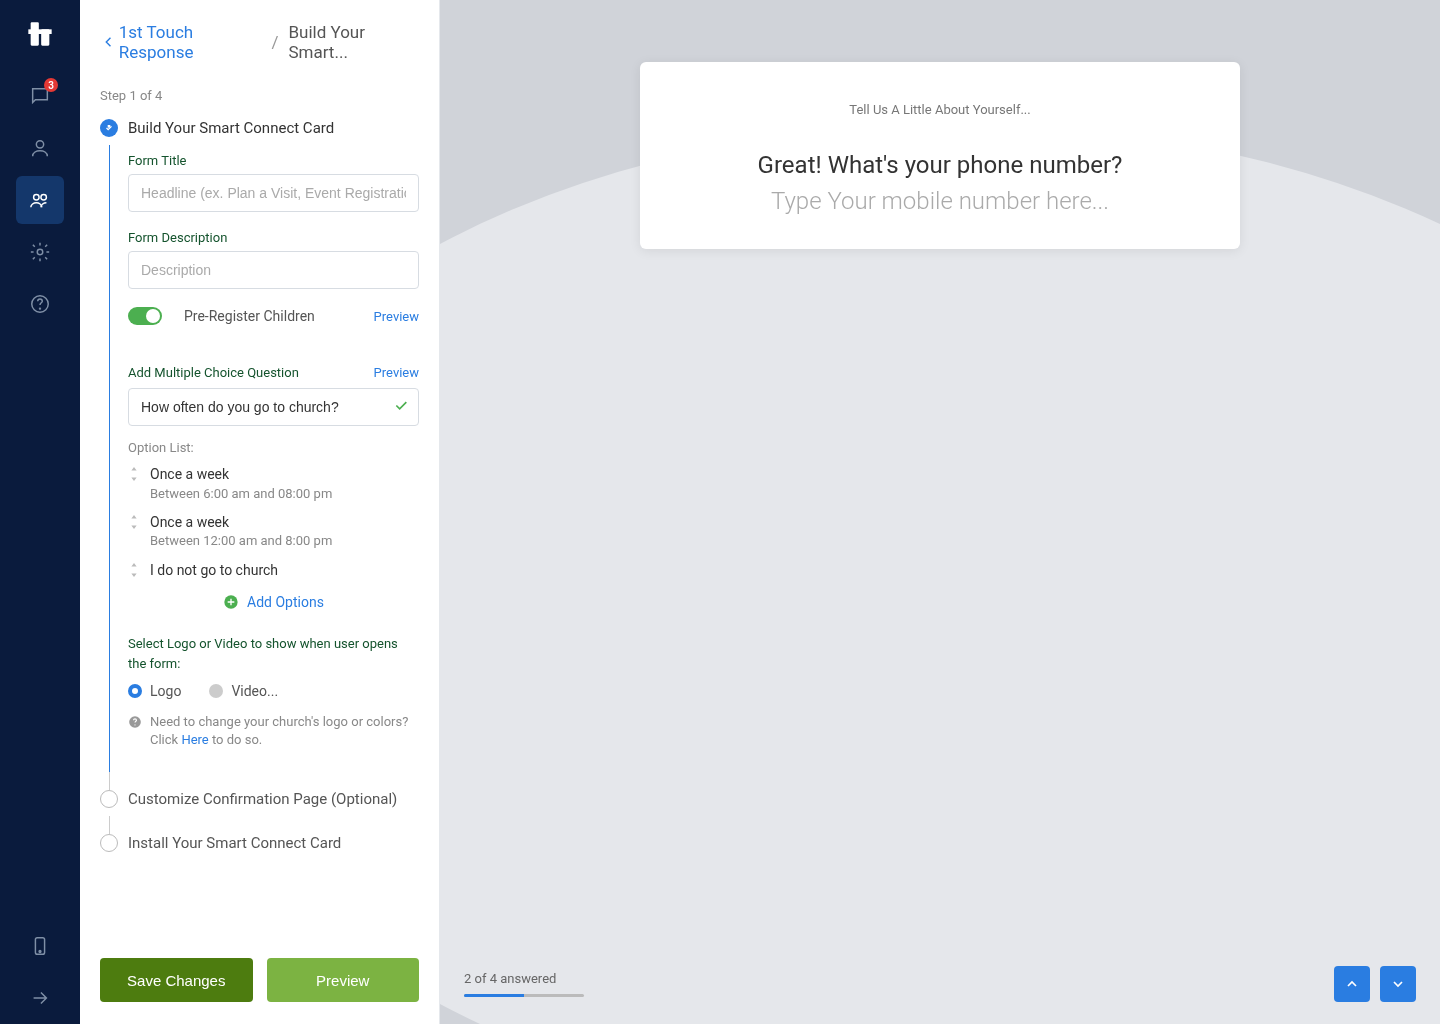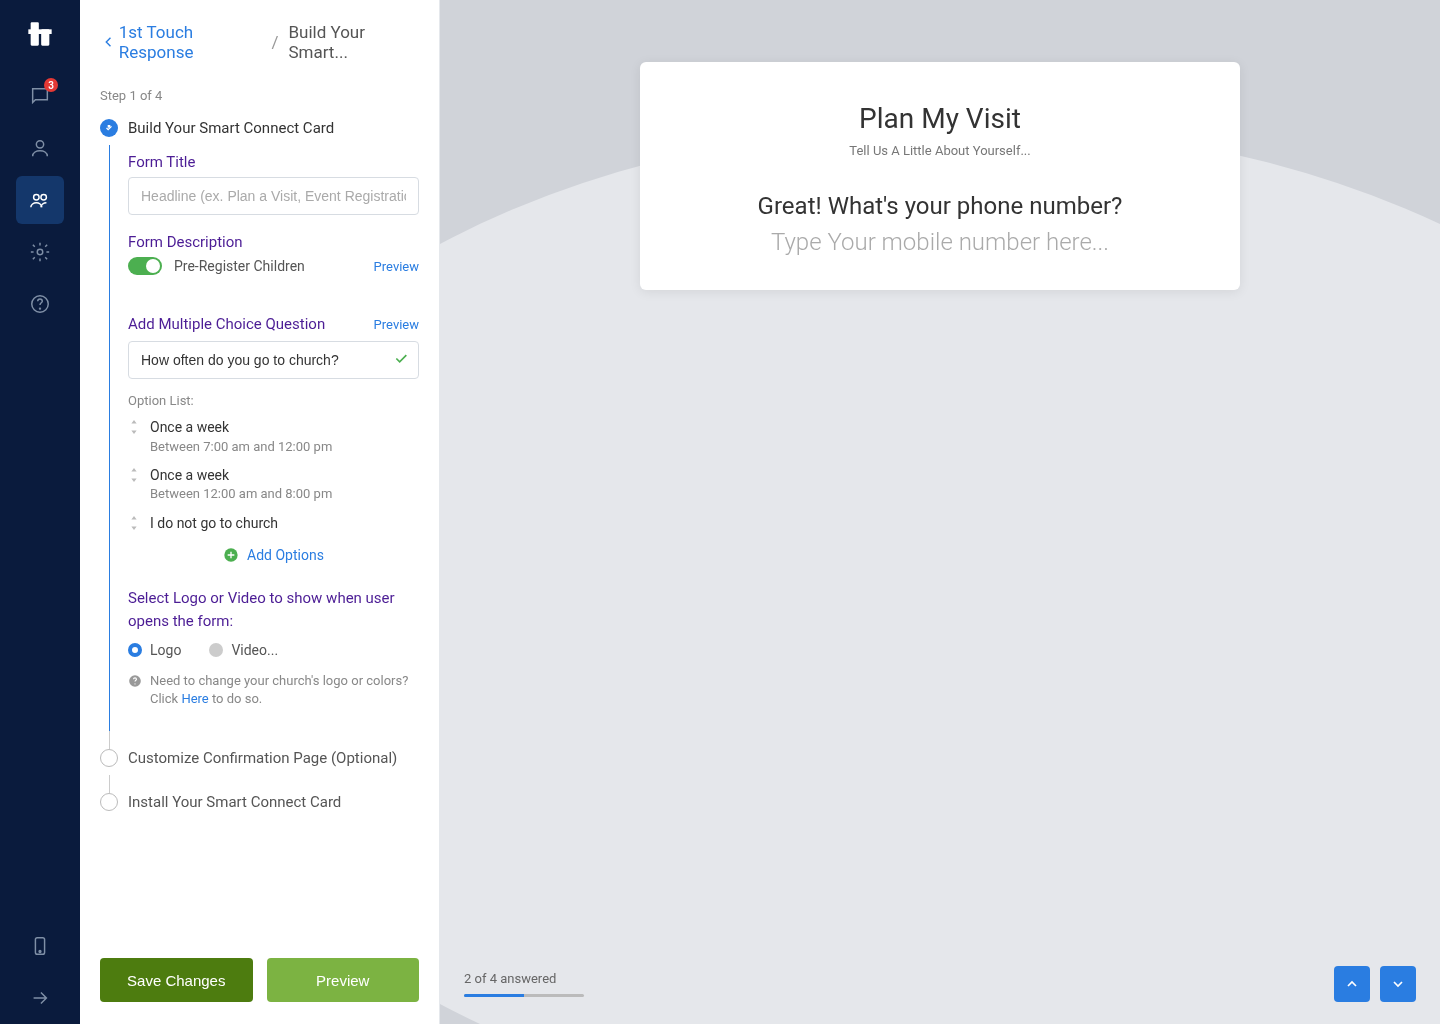--- a/index.html
+++ b/index.html
@@ -35,26 +35,26 @@
   .step-bullet { width:18px; height:18px; border-radius:50%; flex-shrink:0; display:flex; align-items:center; justify-content:center; }
   .step-bullet.done { background:#2a7de1; }
   .step-bullet.done svg { width:10px; height:10px; fill:#fff; }
   .step-bullet.pending { border:1.5px solid #bbb; }
   .step-title { font-size:15px; color:#333; }
   .step-title.muted { color:#555; }
   
   .step-content { border-left: 1px solid #2a7de1; margin-left: 9px; padding: 8px 0 22px 18px; }
   .step-gap { border-left: 1px solid #ccc; margin-left:9px; height:18px; }
   
-  .field-label { font-size:15px; color:#4c1d95; margin-bottom:6px; }
+  .field-label { font-size:13px; color:#14532d; margin-bottom:6px; }
   .text-input { width:100%; border:1px solid #d7dce2; border-radius:4px; padding: 10px 12px; font-size:14px; color:#333; outline:none; margin-bottom: 18px; }
   .text-input::placeholder { color:#aaa; }
   
   .row-between { display:flex; align-items:center; justify-content:space-between; margin-bottom:16px; }
-  .toggle-row { display:flex; align-items:center; gap:12px;justify-content:center; }
+  .toggle-row { display:flex; align-items:center; gap:22px;justify-content:center; }
   .toggle { width:34px; height:18px; background:#4caf50; border-radius:9px; position:relative; cursor:pointer; }
   .toggle-knob { width:14px; height:14px; background:#fff; border-radius:50%; position:absolute; top:2px; right:2px; }
   .toggle-label { font-size:14px; color:#555; }
   .link { color:#2a7de1; font-size:13px; cursor:pointer; }
   
   .section-spacer { height: 24px; }
   
   .question-input-wrap { position:relative; margin-bottom: 14px; }
   .question-input { width:100%; border:1px solid #d7dce2; border-radius:4px; padding: 10px 36px 10px 12px; font-size:14px; color:#333; outline:none; }
   .question-check { position:absolute; right:10px; top:50%; transform:translateY(-50%); }
@@ -189,20 +189,21 @@
             </svg>
         </div>
         <div class="step-title">Build Your Smart Connect Card</div>
       </div>
 
       <div class="step-content">
         <div class="field-label">Form Title</div>
         <input class="text-input" placeholder="Headline (ex. Plan a Visit, Event Registration, etc)" style="">
         
         <div class="field-label">Form Description</div>
+        <input class="text-input" placeholder="Description" style="">
         
         <div class="row-between">
           <div class="toggle-row">
             <div class="toggle">
                 <div class="toggle-knob"></div>
               </div>
             <span class="toggle-label">Pre-Register Children</span>
           </div>
           <span class="link">Preview</span>
         </div>
@@ -221,21 +222,21 @@
         </div>
         
         <div class="option-list-label">Option List:</div>
         
         <div class="option-item">
           <span class="drag-handle"><svg viewBox="0 0 12 16">
                 <path d="M6 0l3 4H3zM6 16l3-4H3z"></path>
               </svg></span>
           <div class="option-text">
             <div class="primary">Once a week</div>
-            <div class="secondary">Between 7:00 am and 12:00 pm</div>
+            <div class="secondary">Between 6:00 am and 08:00 pm</div>
           </div>
         </div>
         <div class="option-item">
           <span class="drag-handle"><svg viewBox="0 0 12 16">
                 <path d="M6 0l3 4H3zM6 16l3-4H3z"></path>
               </svg></span>
           <div class="option-text">
             <div class="primary">Once a week</div>
             <div class="secondary">Between 12:00 am and 8:00 pm</div>
           </div>
@@ -295,21 +296,20 @@
     <div class="panel-footer">
       <button class="btn btn-primary">Save Changes</button>
       <button class="btn btn-success">Preview</button>
     </div>
   </div>
 
   <div class="main">
     <div class="main-curve"></div>
     <div class="main-stage">
       <div class="preview-card">
-        <div class="pc-title">Plan My Visit</div>
         <div class="pc-sub">Tell Us A Little About Yourself...</div>
         <div class="pc-question">Great! What's your phone number?</div>
         <div class="pc-placeholder">Type Your mobile number here...</div>
       </div>
     </div>
     <div class="main-footer">
       <div class="progress-wrap">
         <div class="progress-label">2 of 4 answered</div>
         <div class="progress-bar">
             <div class="progress-fill"></div>

